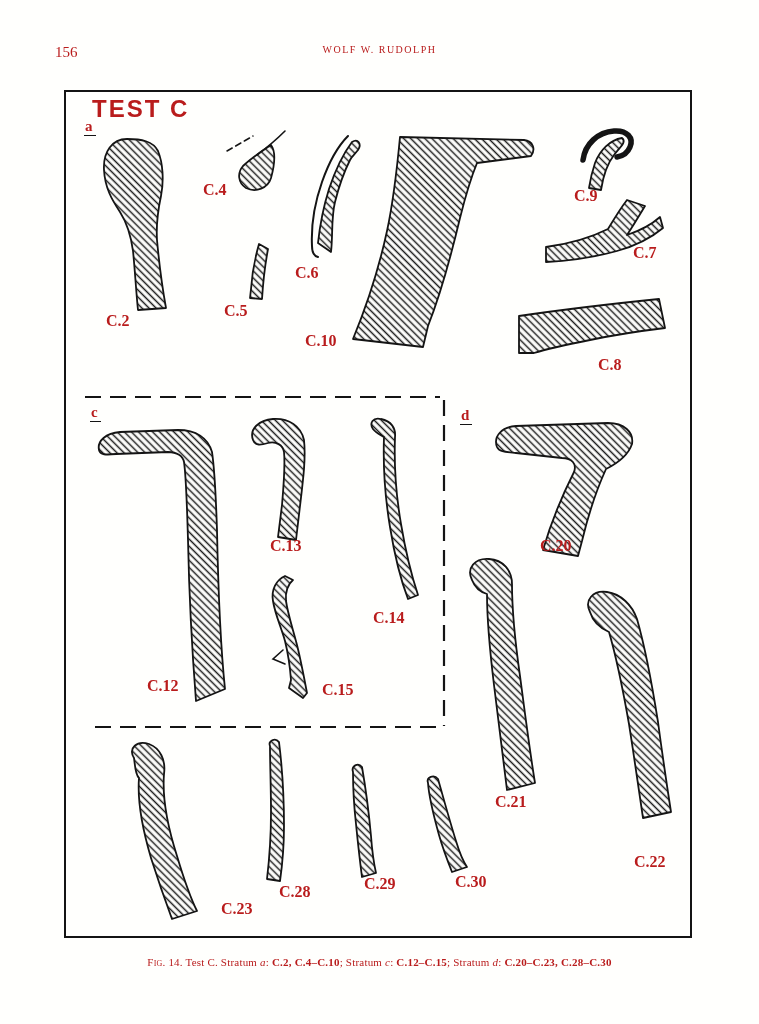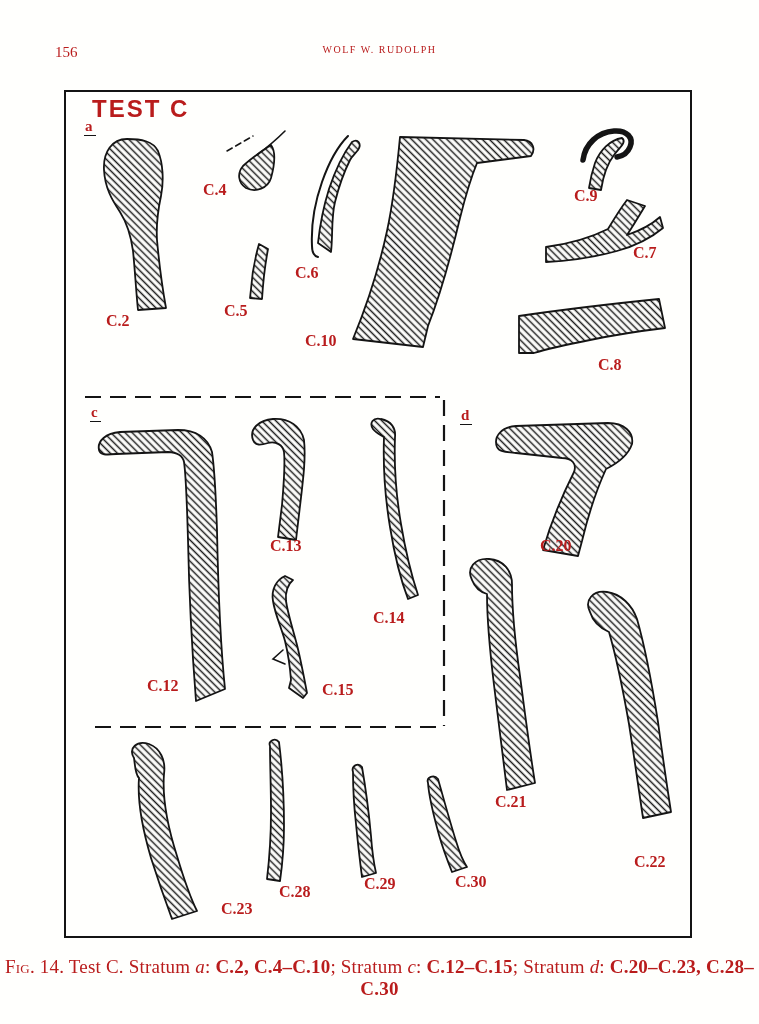--- a/index.html
+++ b/index.html
@@ -28,21 +28,21 @@
   .stratum {
     position:absolute; font-weight:bold; font-size:15px;
     border-bottom:1.6px solid #141414; padding:0 3px 0 1px; line-height:1.1;
   }
   .stratum-a { left:84px; top:118px; }
   .stratum-c { left:90px; top:404px; }
   .stratum-d { left:460px; top:407px; }
   .sherd-label { position:absolute; font-weight:bold; font-size:16px; white-space:nowrap; }
   .caption {
     position:absolute; left:0; right:0; top:956px; text-align:center;
-    font-size:19px; letter-spacing:0.2px;
+    font-size:11px; letter-spacing:0.2px;
   }
   .caption .sc { font-variant:small-caps; }
   .caption .it { font-style:italic; }
   .caption .b  { font-weight:bold; }
 </style>
 </head>
 <body>
 
 <div class="page">
 

